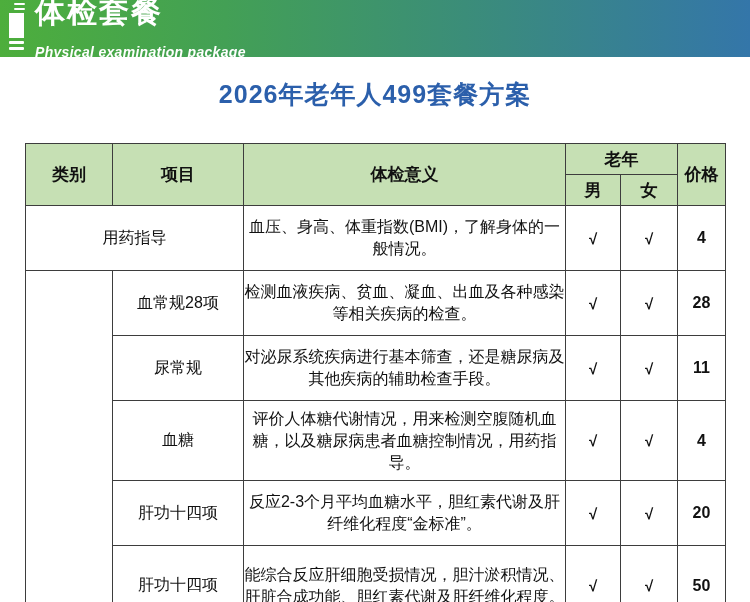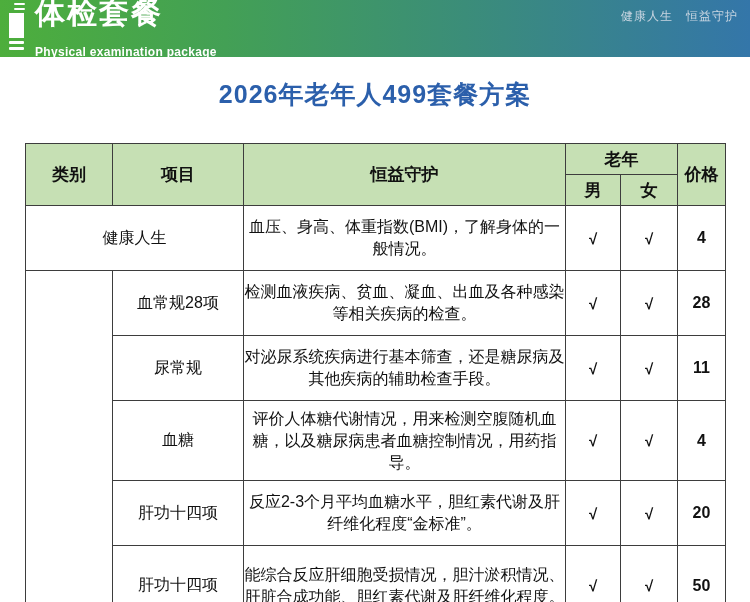--- a/index.html
+++ b/index.html
@@ -23,21 +23,21 @@
     align-items: flex-start;
     margin-left: 9px; margin-top: -4px;
   }
   .l-line { width: 15px; height: 3px; background: #fff; border-radius: 1px; }
   .l-line.s { width: 11px; height: 2px; margin-left: 5px; }
   .l-bar  { width: 15px; height: 25px; background: #fff; }
   .brand { margin-left: 10px; color: #fff; margin-top: -2px; }
   .brand-title {
     font-size: 30px; font-weight: bold; line-height: 1.1; letter-spacing: 2px;
   }
-  .brand-sub { font-size: 12px; font-weight: bold; margin-top: 16px; letter-spacing: .3px; }
+  .brand-sub { font-size: 14px; font-weight: bold; margin-top: 16px; letter-spacing: .3px; font-style: italic; }
   .tagline {
     position: absolute; top: 8px; right: 12px;
     font-size: 12px; color: #c8d5e1; letter-spacing: 1px;
   }
   
   .page-title {
     margin: 16px 0 0 0;
     text-align: center;
     color: #2b5fab;
     font-size: 25px;
@@ -93,50 +93,49 @@
     <span class="l-line s"></span>
     <span class="l-line s"></span>
     <span class="l-bar"></span>
     <span class="l-line"></span>
     <span class="l-line"></span>
   </div>
   <div class="brand">
     <div class="brand-title">体检套餐</div>
     <div class="brand-sub">Physical examination package</div>
   </div>
-  <div class="tagline">健康人生　恒益守护</div>
 </div>
 
 <h1 class="page-title">2026年老年人499套餐方案</h1>
 
 <table class="pkg">
   <colgroup>
     <col style="width:87px">
     <col style="width:131px">
     <col style="width:322px">
     <col style="width:55px">
     <col style="width:57px">
     <col style="width:48px">
   </colgroup>
   <thead>
     <tr>
       <th rowspan="2">类别</th>
       <th rowspan="2">项目</th>
-      <th rowspan="2">恒益守护</th>
+      <th rowspan="2">体检意义</th>
       <th colspan="2">老年</th>
       <th rowspan="2">价格</th>
     </tr>
     <tr>
       <th>男</th>
       <th>女</th>
     </tr>
   </thead>
   <tbody>
     <tr class="r65">
-      <td colspan="2" class="merged-item">健康人生</td>
+      <td colspan="2" class="merged-item">用药指导</td>
       <td class="meaning-cell">血压、身高、体重指数(BMI)，了解身体的一般情况。</td>
       <td class="check-cell">√</td>
       <td class="check-cell">√</td>
       <td class="price-cell">4</td>
     </tr>
     <tr class="r65">
       <td rowspan="5"></td>
       <td class="item-cell">血常规28项</td>
       <td class="meaning-cell">检测血液疾病、贫血、凝血、出血及各种感染等相关疾病的检查。</td>
       <td class="check-cell">√</td>

